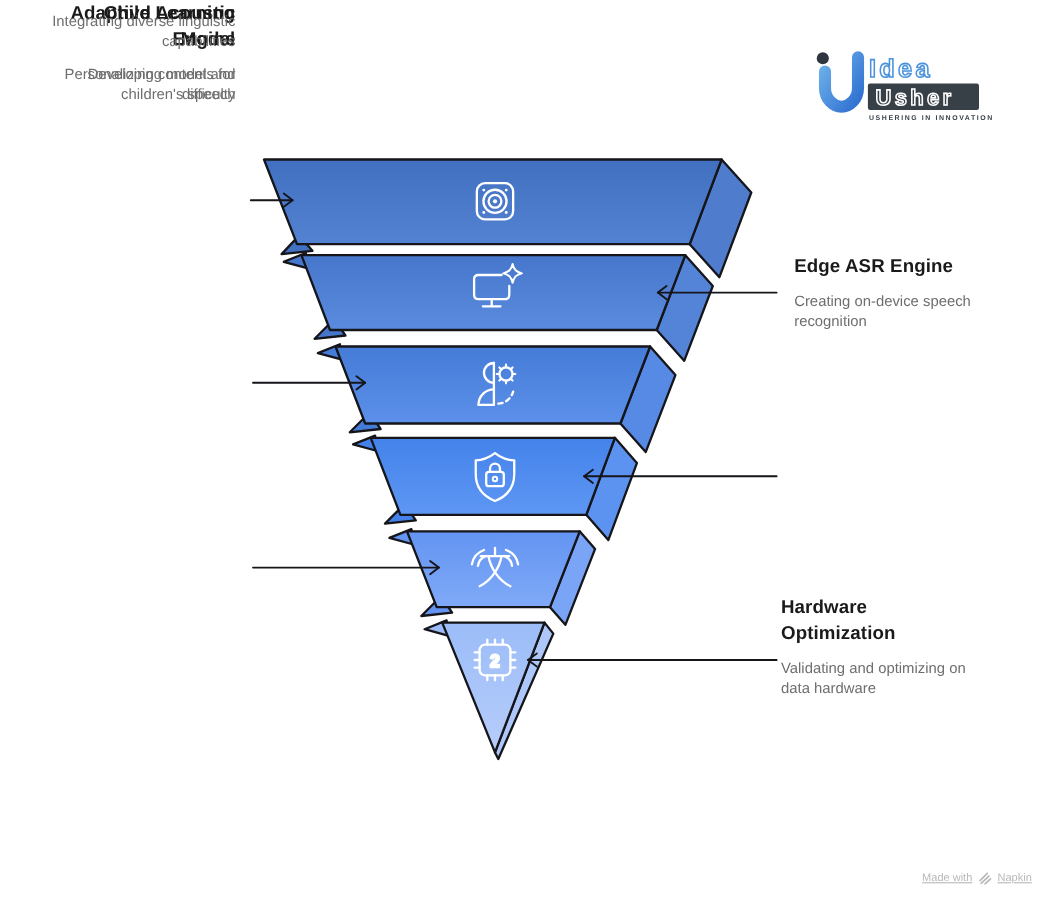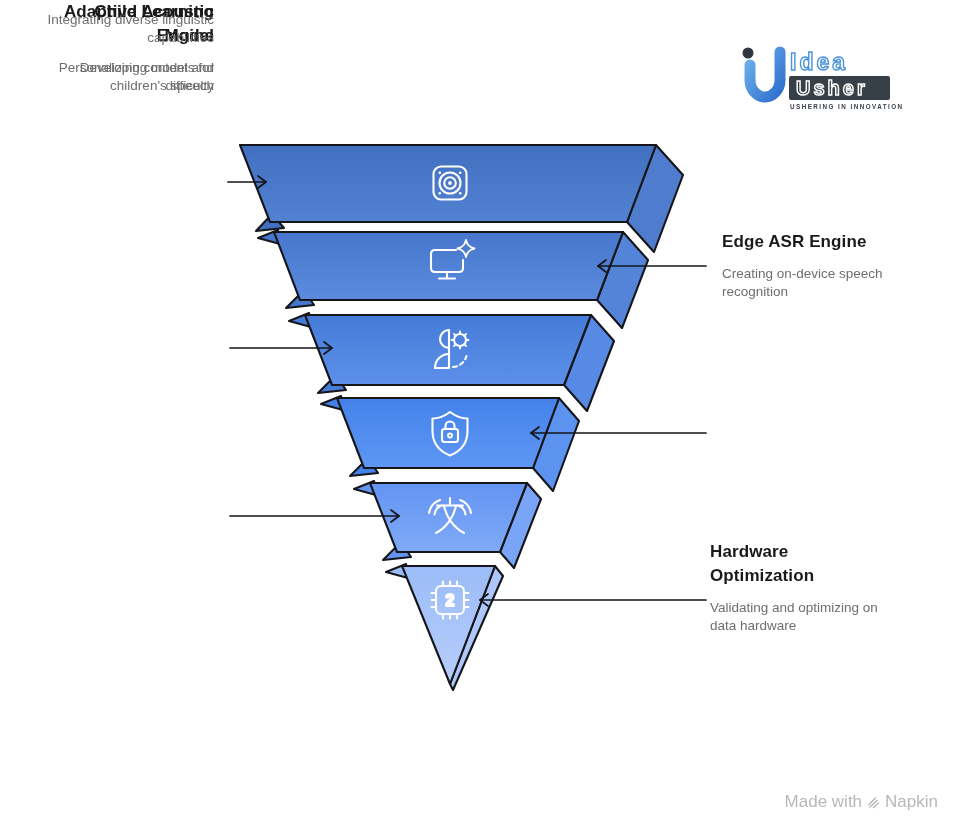--- a/index.html
+++ b/index.html
@@ -18,21 +18,21 @@
   .lbl.left h3{padding-left:46px;}
   .lbl.left p{padding-left:36px;}
   .lbl.right{width:185px;text-align:left;}
   .lbl.right h3{padding-right:10px;}
   .oln{stroke:var(--outline);stroke-width:2.1;stroke-linejoin:round;}
   .arrow{stroke:var(--outline);stroke-width:1.7;fill:none;stroke-linecap:round;stroke-linejoin:round;}
   .icn{stroke:var(--icon-white);stroke-width:2.1;fill:none;stroke-linecap:round;stroke-linejoin:round;}
   .icn-fill{fill:var(--icon-white);stroke:none;}
   .logo-box{position:absolute;left:732px;top:40px;}
   .footer{position:absolute;right:20px;top:792px;display:flex;align-items:center;gap:5px;
-          font-size:17px;color:var(--footer-gray);}
+          font-size:10px;color:var(--footer-gray);text-decoration:underline;}
   .chipnum{font-size:16px;font-weight:bold;fill:var(--icon-white);text-anchor:middle;font-family:"Liberation Sans",sans-serif;}
 </style>
 </head>
 <body>
 
 <div class="stage">
 
   <svg class="funnel" width="958" height="829" viewBox="0 0 958 829">
     <defs>
       <linearGradient id="g0" x1="0" y1="0" x2="0" y2="1">

